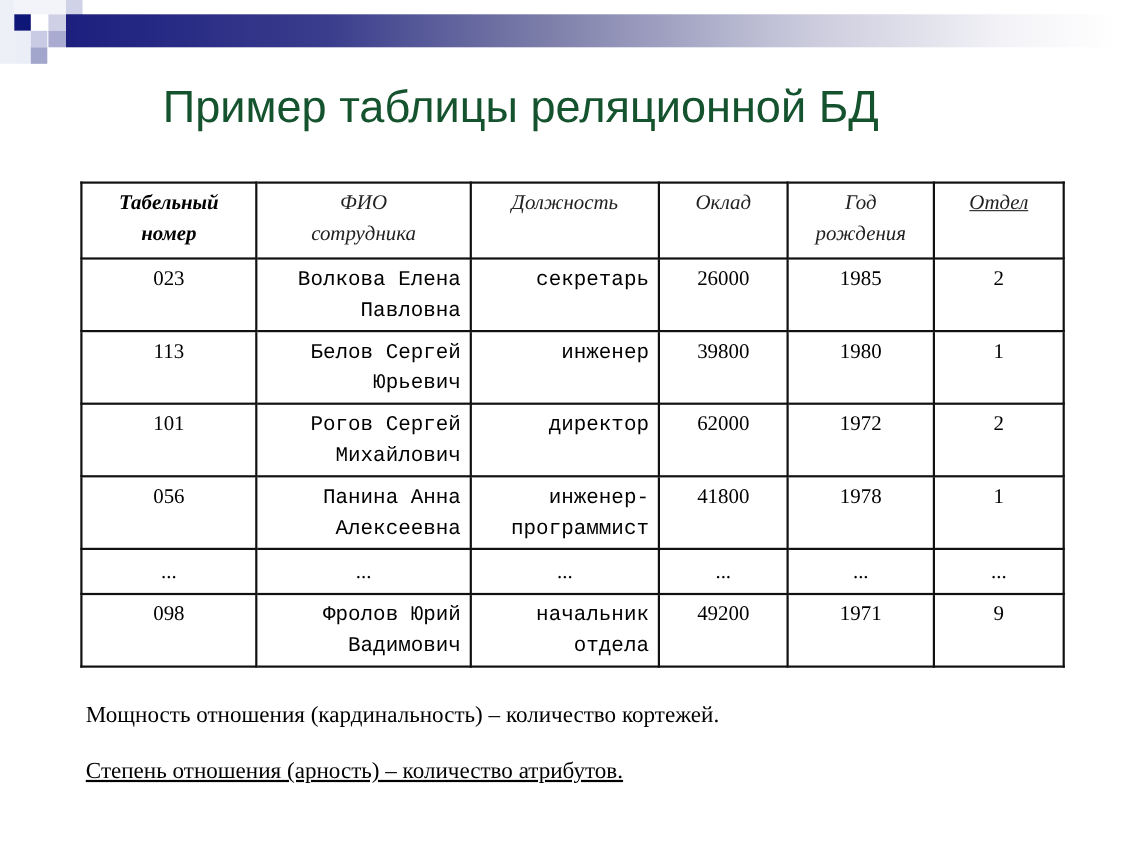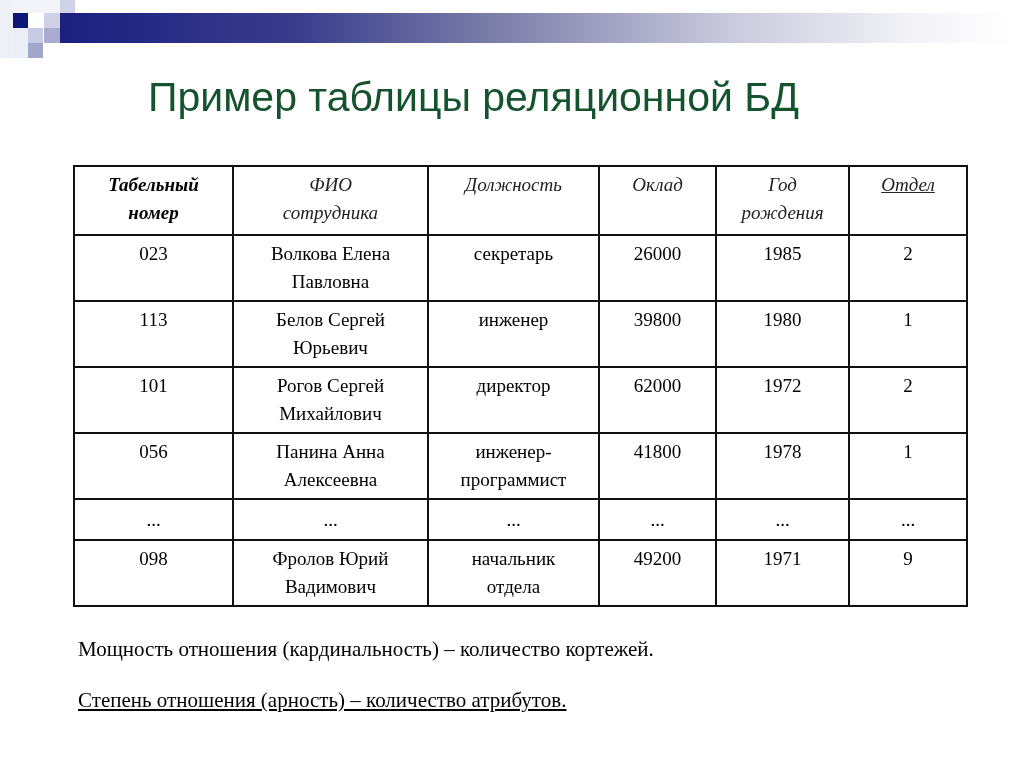--- a/index.html
+++ b/index.html
@@ -26,21 +26,21 @@
   table.rel td, table.rel th {
     border: 2px solid #111; vertical-align: top; padding: 4px 8px 3px 8px; margin-top: 40px;
   }
   table.rel th {
     font-weight: normal; font-style: italic; text-align: center; height: 60px; color: #222;
   }
   table.rel th.bold { font-weight: bold; color: #000; }
   table.rel th.underline span { text-decoration: underline; }
   table.rel td { height: 57px; }
   table.rel td.c { text-align: center; }
-  table.rel td.l { text-align: center; }
+  table.rel td.l { text-align: right; font-family: Liberation Mono, monospace; }
   table.rel tr.ellipsis td { height: 32px; text-align: center; vertical-align: middle; }
   .notes {
     position: absolute; left: 78px; font-family: "Liberation Serif", serif; font-size: 21px;
     white-space: nowrap;
   }
 </style>
 </head>
 <body>
 
 <div class="deco">

